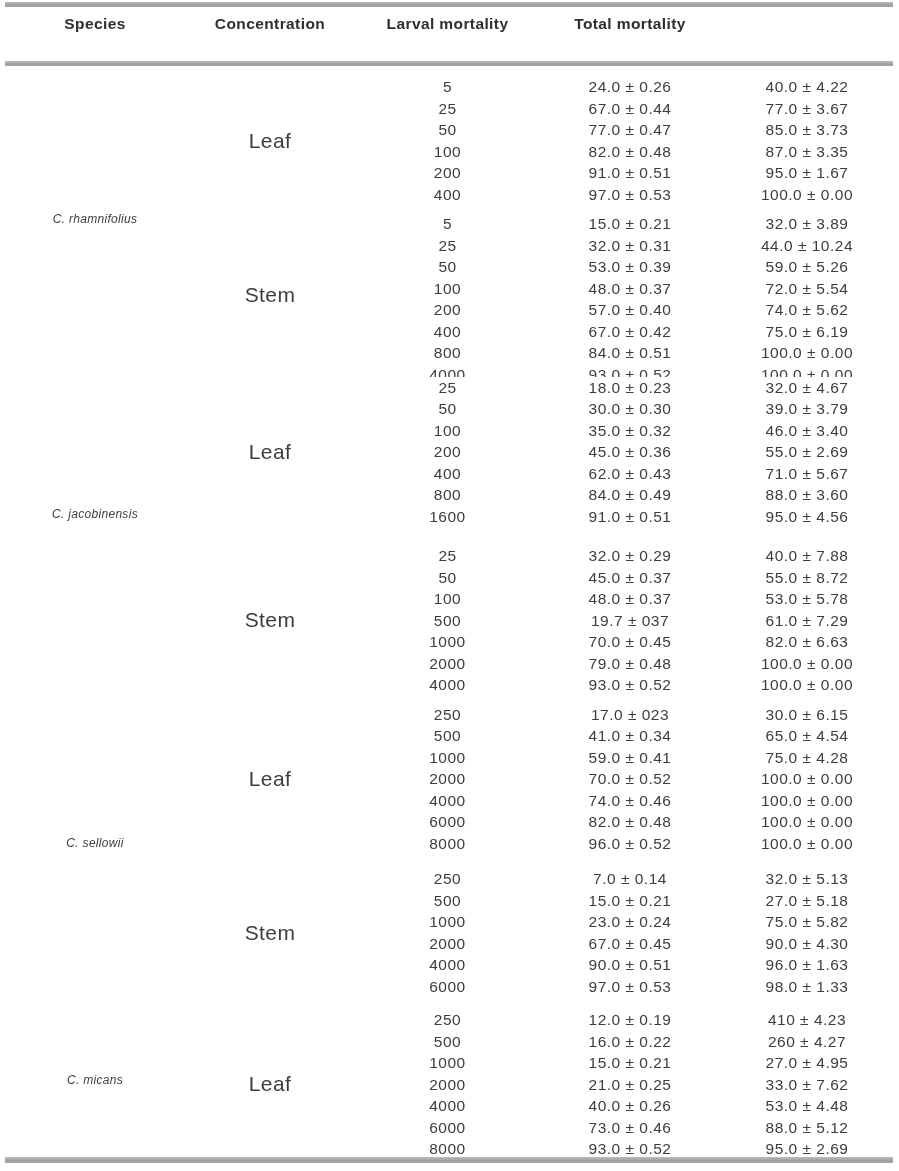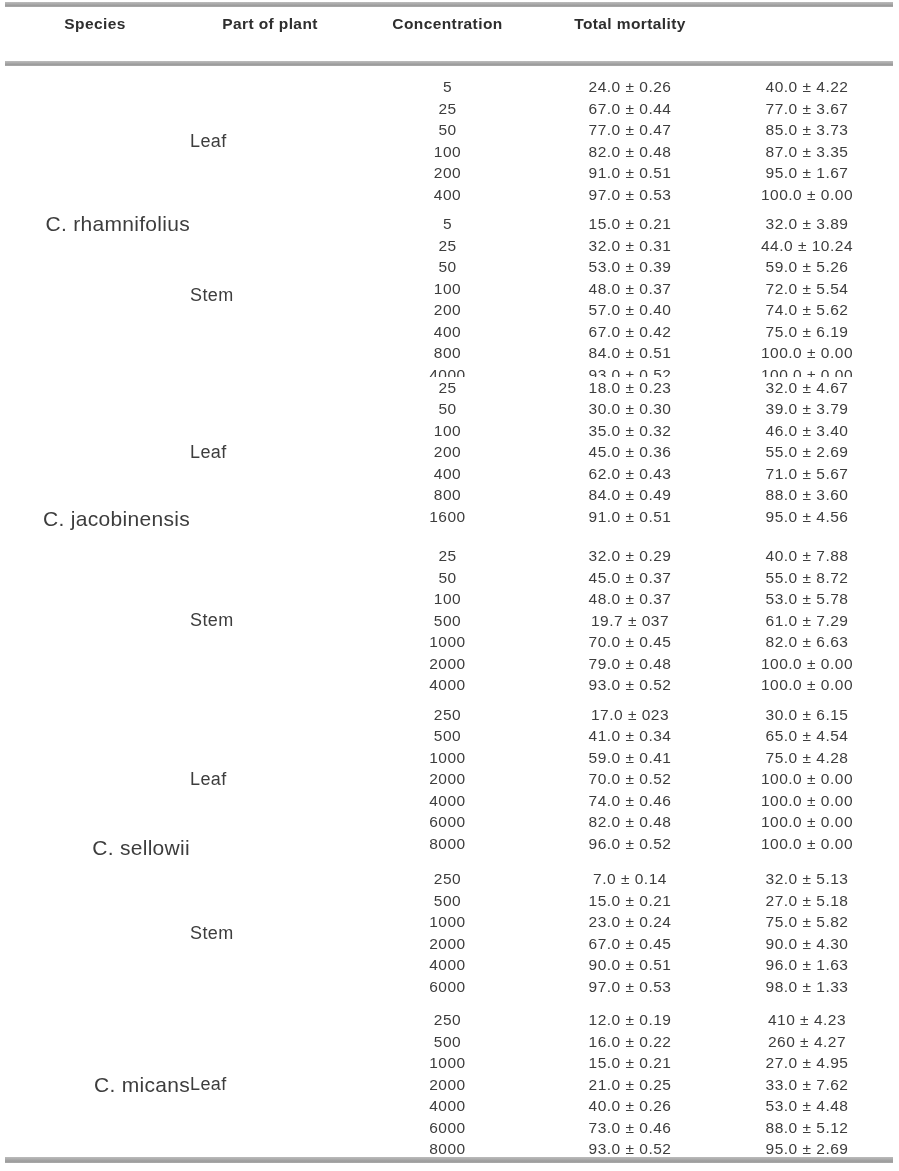--- a/index.html
+++ b/index.html
@@ -33,44 +33,44 @@
   .section:nth-child(5){ margin-top:8px;  }
   .section:nth-child(6){ margin-top:14px; }
   .section:nth-child(7){ margin-top:12px; }
 
   .row { display:grid; grid-template-columns:350px 195px 170px 184px; height:21.5px; }
   .row .cell { text-align:center; font-size:15.5px; line-height:21.5px; white-space:nowrap; letter-spacing:0.5px; }
   .row.clipped { height:13px; overflow:hidden; }
 
   .part-label {
     position:absolute; left:190px; width:160px; top:50%; transform:translateY(-50%);
-    text-align:left; font-size:18px; letter-spacing:0.4px;
+    text-align:center; font-size:21px; letter-spacing:0.4px;
   }
   .species-label {
-    position:absolute; left:0; width:190px; text-align:right;
-    font-size:21px; letter-spacing:0.3px;
+    position:absolute; left:0; width:190px; text-align:center;
+    font-style:italic; font-size:12px; letter-spacing:0.3px;
   }
   .sp-0 { top:212px; }
   .sp-1 { top:507px; }
   .sp-2 { top:836px; }
   .sp-3 { top:1073px; }
 </style>
 </head>
 <body>
 
 <div class="page">
 
   <div class="rule rule-top"></div>
 
   <div class="header">
     <div class="h">Species</div>
-    <div class="h">Part of plant</div>
     <div class="h">
       <div>Concentration</div>
     </div>
+    <div class="h">Larval mortality</div>
     <div class="h">Total mortality</div>
   </div>
 
   <div class="rule rule-header"></div>
 
   <div class="table-body">
       <div class="section">
         <div class="part-label">Leaf</div>
         <div class="row">
           <div class="cell spacer"></div>

